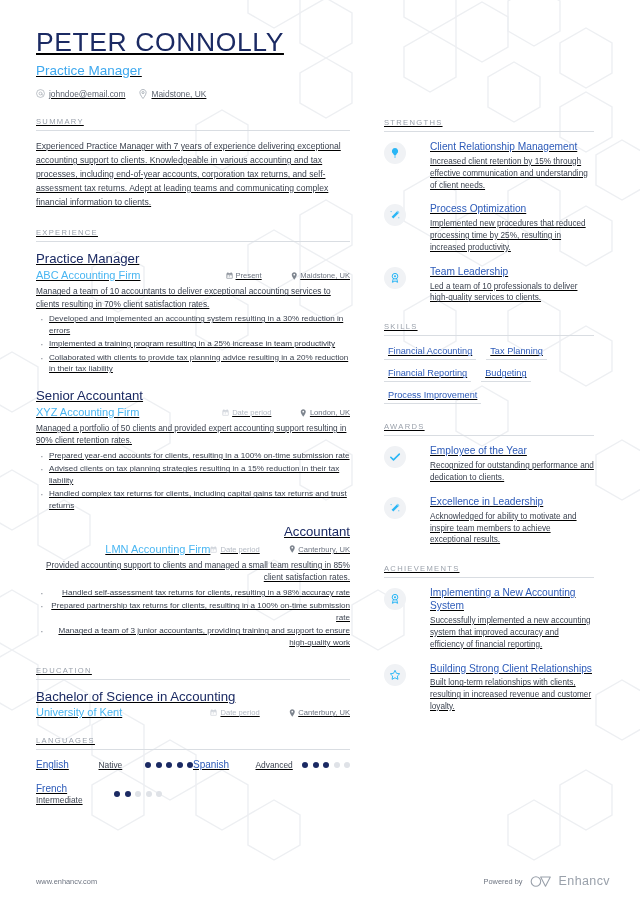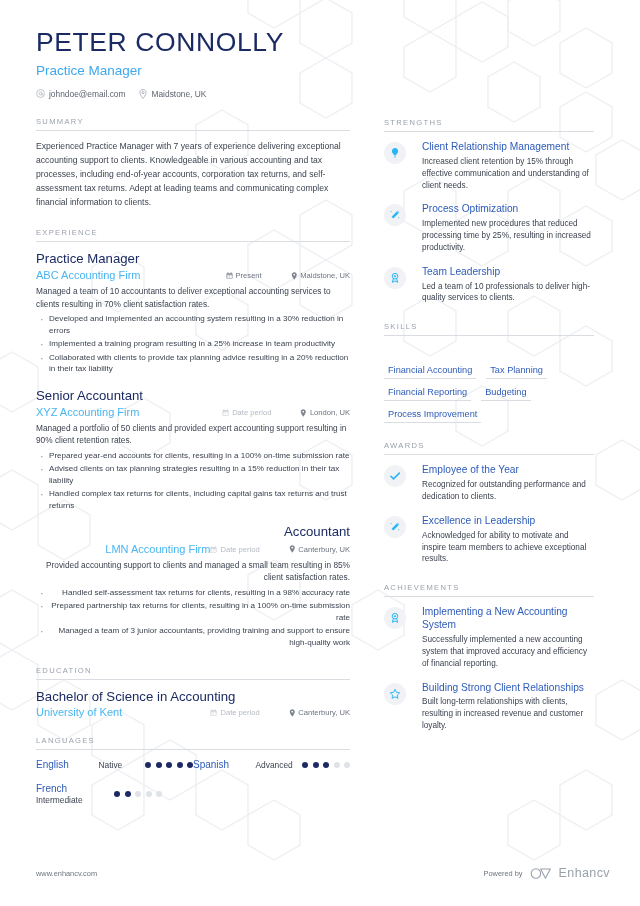--- a/index.html
+++ b/index.html
@@ -7,20 +7,21 @@
     width: 640px; height: 906px;
     background: #ffffff;
     font-family: "Liberation Sans", sans-serif;
     -webkit-font-smoothing: antialiased;
   }
   .page {
     position: relative;
     width: 640px; height: 906px;
     overflow: hidden;
     background: #ffffff;
+    text-decoration: underline;
   }
   
   .hexbg {
     position: absolute; inset: 0;
     pointer-events: none;
     z-index: 0;
   }
   .content {
     position: relative;
     z-index: 2;
@@ -145,21 +146,21 @@
   .lang { display: flex; align-items: center; width: 50%; gap: 0; }
   .lang-names { width: 78px; }
   .lang-name { font-size: 10px; color: #2d5bb9; line-height: 1.25; }
   .lang-level-inline { font-size: 8.4px; color: #3c4350; }
   .lang-level { font-size: 8.4px; color: #3c4350; width: 58px; }
   .dots { display: flex; gap: 4.5px; align-items: center; }
   .dot { width: 6px; height: 6px; border-radius: 50%; background: #dfe2e7; }
   .dot.on { background: #1b2a63; }
 
   
-  .ritem { display: flex; gap: 16px; margin-bottom: 12px; }
+  .ritem { display: flex; gap: 24px; margin-bottom: 12px; }
   .ritem:last-child { margin-bottom: 0; }
   .ricon {
     flex: none;
     width: 22px; height: 22px;
     border-radius: 50%;
     background: #f0f2f5;
     display: flex; align-items: center; justify-content: center;
     margin-top: 1px;
   }
   .rtxt { flex: 1; }
@@ -173,33 +174,32 @@
     font-size: 8.2px;
     line-height: 1.45;
     color: #3c4350;
   }
 
   
   .skills {
     display: flex;
     flex-wrap: wrap;
     gap: 7px 10px;
-    margin-top: 19px;
   }
   .skill {
     font-size: 9.2px;
     color: #2d5bb9;
     padding: 1px 4px 3px 4px;
     border-bottom: 1px solid #d9dde2;
   }
 
   
   .footer {
     position: absolute;
-    left: 36px; right: 30px; bottom: 26px;
+    left: 36px; right: 30px; bottom: 18px;
     display: flex;
     align-items: center;
     justify-content: space-between;
     z-index: 3;
   }
   .footer-url { font-size: 7.4px; color: #6d7480; }
   .footer-right { display: flex; align-items: center; gap: 7px; }
   .powered { font-size: 7.4px; color: #6d7480; }
   .brand { font-size: 12.5px; color: #9aa1ab; letter-spacing: 0.4px; }
 </style>

